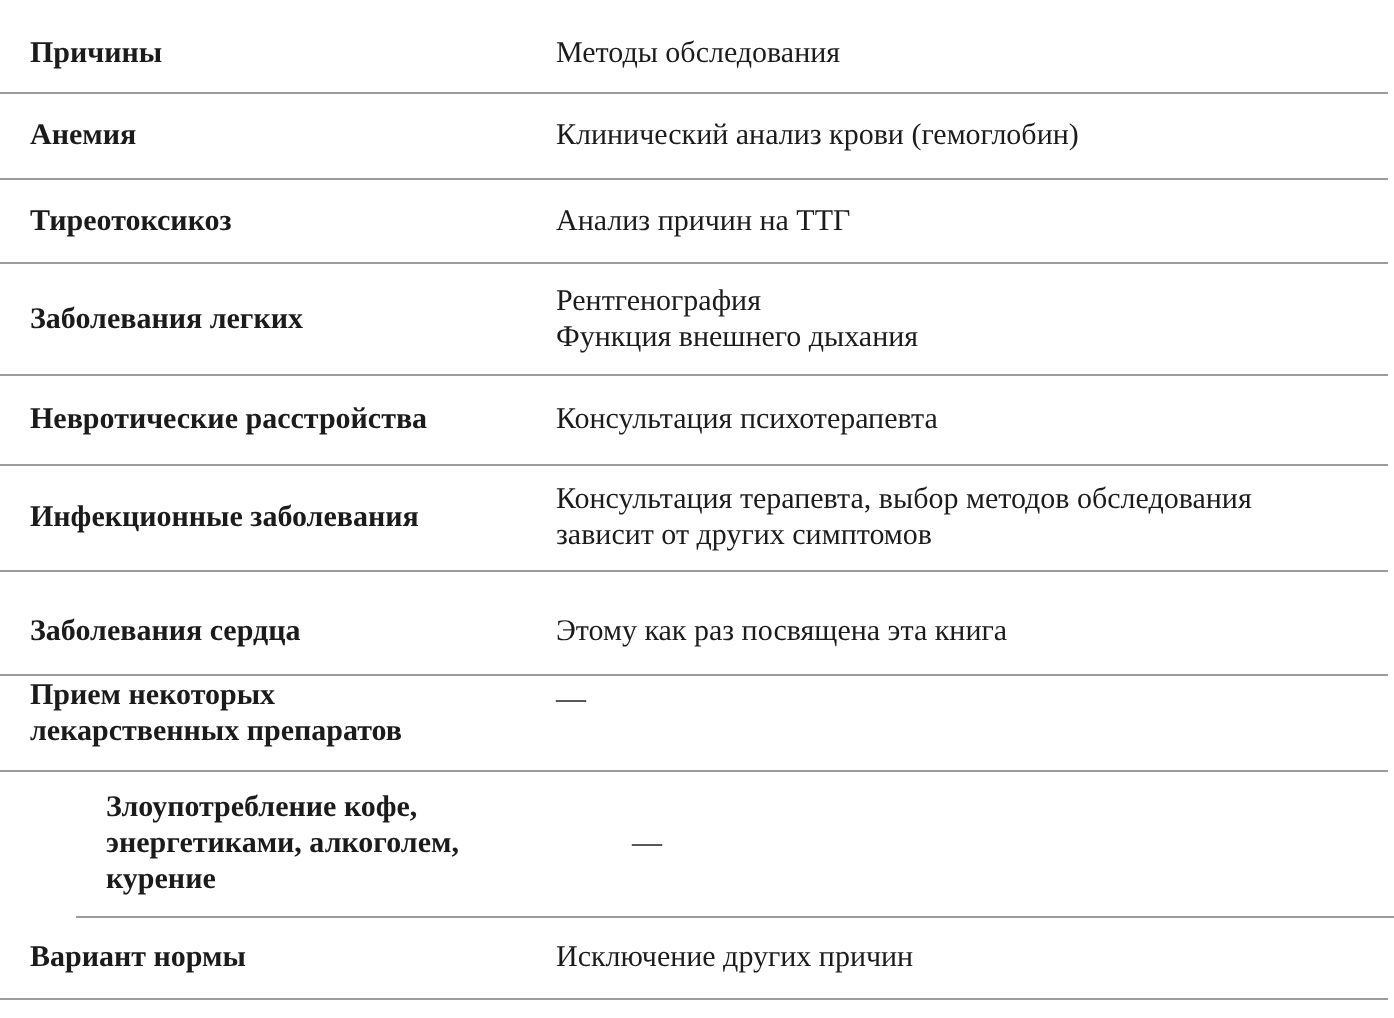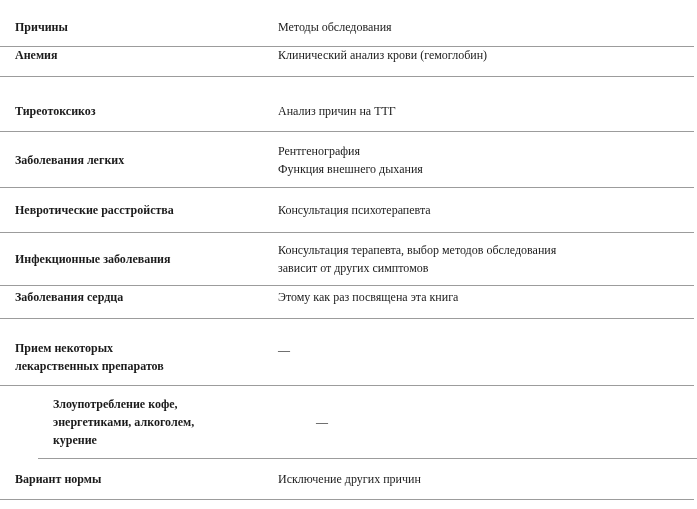--- a/index.html
+++ b/index.html
@@ -27,21 +27,21 @@
       width: 694px;
       border-bottom: 1.5px solid #9c9c9c;
       box-sizing: border-box;
     }
     .cell {
       position: absolute;
       top: 0;
       bottom: 0;
       display: flex;
       align-items: center;
-      font-size: 12px;
+      font-size: 15px;
       line-height: 18px;
       white-space: pre-line;
     }
     .c1 {
       left: 15px;
       width: 250px;
       font-weight: bold;
     }
     .c2 {
       left: 278px;
@@ -55,21 +55,21 @@
 </head>
 <body>
 
 <div class="table">
 
   <div class="row" style="top:8px;height:39px;">
     <div class="cell c1">Причины</div>
     <div class="cell c2">Методы обследования</div>
   </div>
 
-  <div class="row" style="top:34px;height:43px;">
+  <div class="row" style="top:47px;height:43px;">
     <div class="cell c1">Анемия</div>
     <div class="cell c2">Клинический анализ крови (гемоглобин)</div>
   </div>
 
   <div class="row" style="top:90px;height:42px;padding-left:17px;">
     <div class="cell c1">Тиреотоксикоз</div>
     <div class="cell c2">Анализ причин на ТТГ</div>
   </div>
 
   <div class="row" style="top:132px;height:56px;font-family:Liberation Serif, serif;">
@@ -82,21 +82,21 @@
     <div class="cell c1">Невротические расстройства</div>
     <div class="cell c2">Консультация психотерапевта</div>
   </div>
 
   <div class="row" style="top:233px;height:53px;">
     <div class="cell c1">Инфекционные заболевания</div>
     <div class="cell c2">Консультация терапевта, выбор методов обследования
 зависит от других симптомов</div>
   </div>
 
-  <div class="row" style="top:276px;height:43px;">
+  <div class="row" style="top:295px;height:43px;">
     <div class="cell c1">Заболевания сердца</div>
     <div class="cell c2">Этому как раз посвящена эта книга</div>
   </div>
 
   <div class="row" style="top:329px;height:57px;">
     <div class="cell c1">Прием некоторых
 лекарственных препаратов</div>
     <div class="cell c2 top" style="padding-top:12px;">—</div>
   </div>
 

